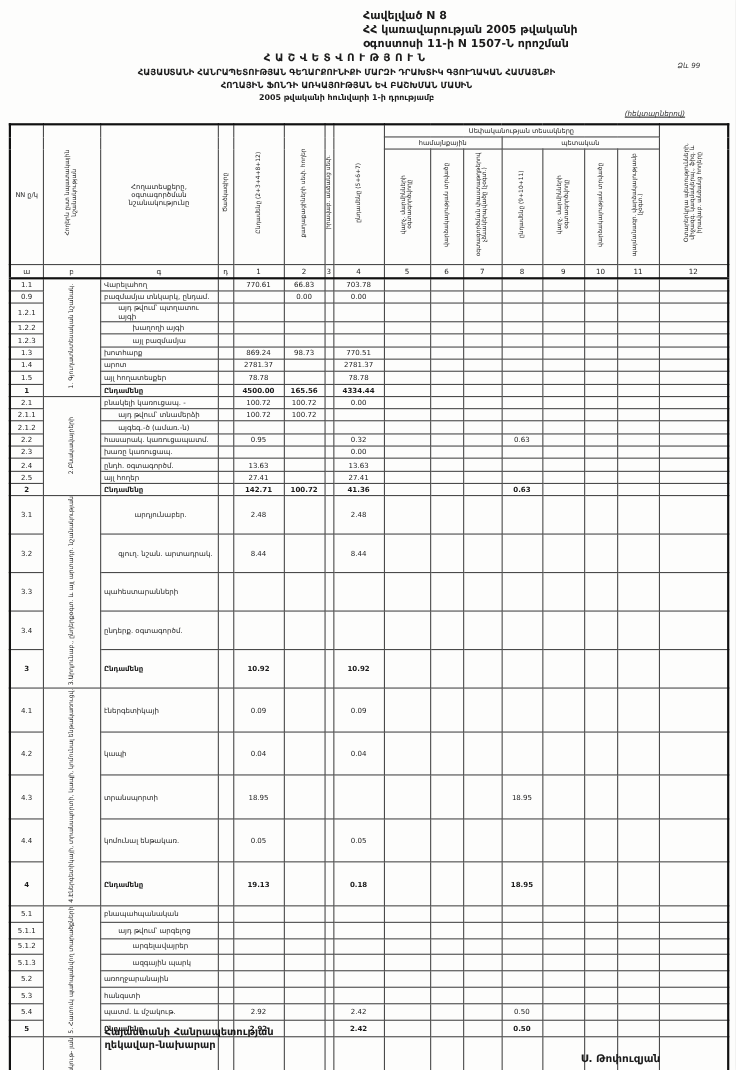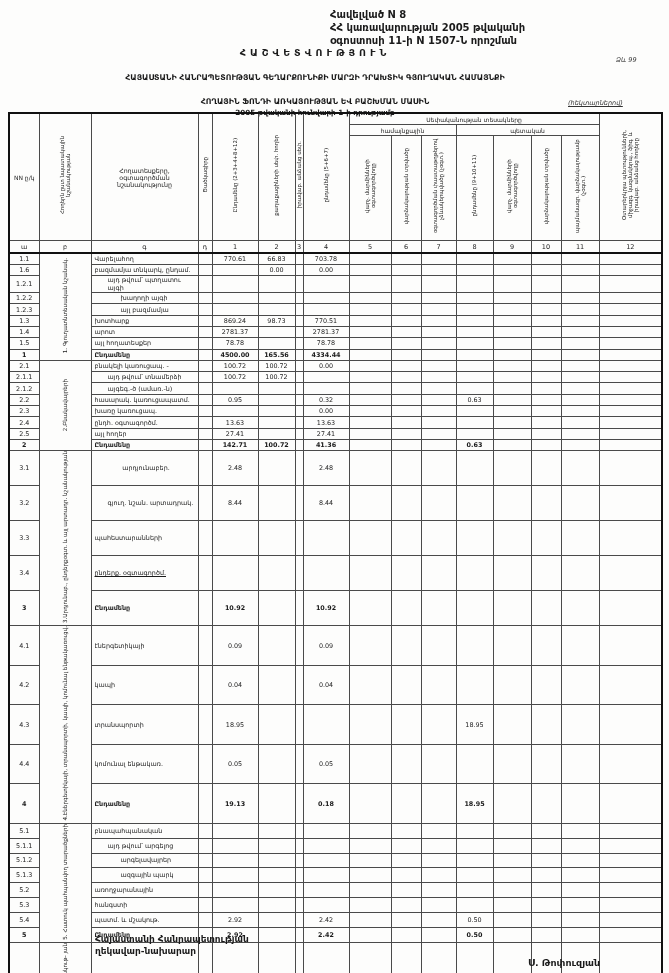--- a/index.html
+++ b/index.html
@@ -7,21 +7,21 @@
   .page{
     position:relative; width:669px; height:973px; background:#fdfdfc;
     font-family:"DejaVu Sans",sans-serif; color:#1b1b1b; overflow:hidden;
     box-shadow:0 0 4px rgba(0,0,0,.3);
   }
   .appendix{position:absolute; top:9px; left:330px; width:292px; text-align:left;
     font-weight:bold; font-size:10px; line-height:1.28;}
   .form-no{position:absolute; top:56px; left:616px; font-size:6.5px; font-style:italic; color:#333;}
   .titleblock{position:absolute; top:47px; left:0; width:630px; text-align:center;}
   .t1{font-weight:bold; font-size:9.5px; letter-spacing:4px;}
-  .t2{font-weight:bold; font-size:7.8px; margin-top:15px;}
+  .t2{font-weight:bold; font-size:7.8px; margin-top:3px;}
   .t3{font-weight:bold; font-size:7.2px; margin-top:2px;}
   .units{position:absolute; top:99px; left:568px; font-size:6.5px; font-style:italic;
     text-decoration:underline; color:#333;}
   table.rep{
     position:absolute; left:8px; top:112px; width:653px;
     border-collapse:collapse; table-layout:fixed;
     border:2px solid #111;
   }
   .rep th,.rep td{border:1px solid #4a4a4a; padding:0; overflow:hidden;}
   .rep thead th{font-weight:normal; vertical-align:middle; text-align:center;}
@@ -146,21 +146,21 @@
           <td class="val"></td>
           <td class="val"></td>
           <td class="val"></td>
           <td class="val"></td>
           <td class="val"></td>
           <td class="val"></td>
           <td class="val"></td>
           <td class="val"></td>
         </tr>
         <tr>
-          <td class="nn">1.6</td>
+          <td class="nn">0.9</td>
           <td class="lbl" style="padding-left: 3px;">բազմամյա տնկարկ, ընդամ.</td>
           <td class="val"></td>
           <td class="val"></td>
           <td class="val">0.00</td>
           <td class="val"></td>
           <td class="val">0.00</td>
           <td class="val"></td>
           <td class="val"></td>
           <td class="val"></td>
           <td class="val"></td>
@@ -472,21 +472,21 @@
           <td class="val"></td>
           <td class="val"></td>
           <td class="val"></td>
           <td class="val"></td>
           <td class="val"></td>
           <td class="val"></td>
           <td class="val"></td>
         </tr>
         <tr>
           <td class="nn">3.4</td>
-          <td class="lbl" style="padding-left: 3px; text-decoration: underline;">ընդերք. օգտագործմ.</td>
+          <td class="lbl" style="padding-left: 3px;">ընդերք. օգտագործմ.</td>
           <td class="val"></td>
           <td class="val"></td>
           <td class="val"></td>
           <td class="val"></td>
           <td class="val"></td>
           <td class="val"></td>
           <td class="val"></td>
           <td class="val"></td>
           <td class="val"></td>
           <td class="val"></td>

